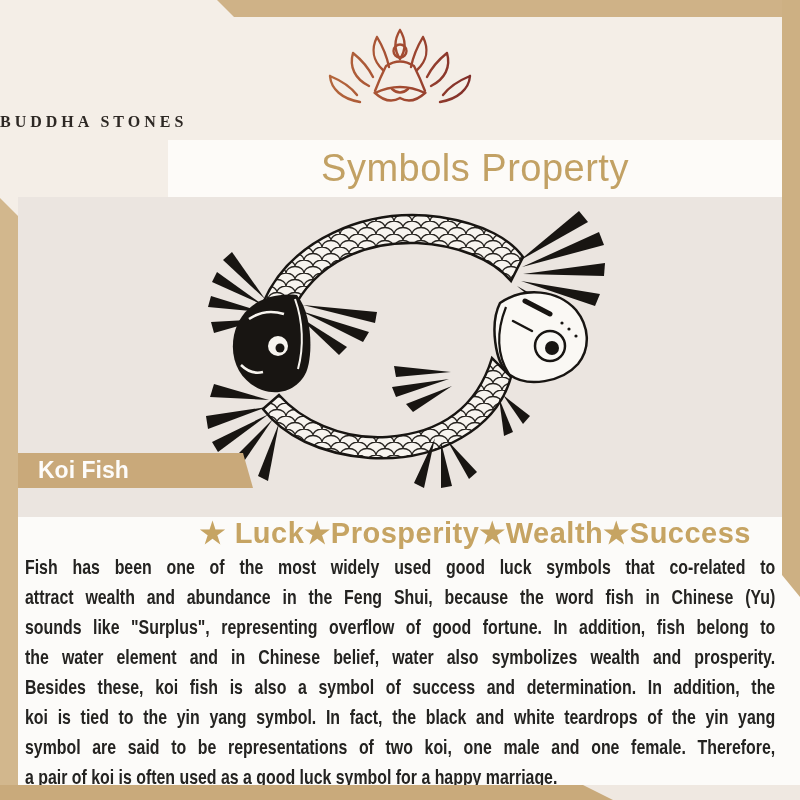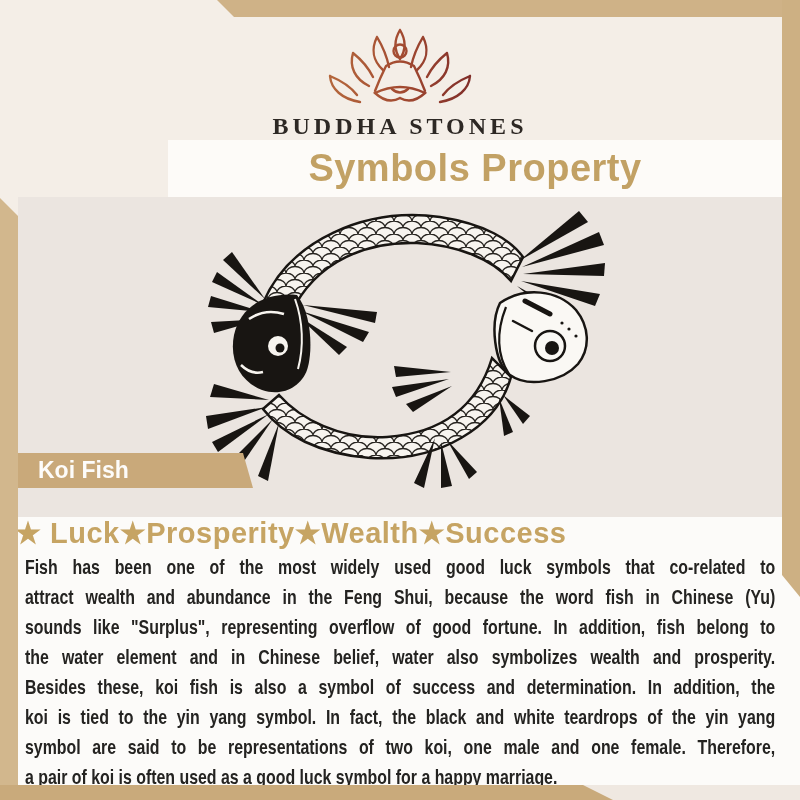--- a/index.html
+++ b/index.html
@@ -12,34 +12,34 @@
 
   
   .banner-white  { left:168px; top:140px; width:614px; height:57px; background:#fdfbf8;
                    display:flex; align-items:center; justify-content:center; z-index:1; }
   .fish-section  { left:18px; top:197px; width:764px; height:320px; background:#ebe5e0; z-index:1; }
   .text-section  { left:0px;  top:517px; width:800px; height:268px; background:#fcfbf9; z-index:1; }
   .bottom-strip-light { left:0; top:785px; width:800px; height:15px; background:#efe8e1; z-index:2; }
 
   
   .logo-svg   { left:320px; top:26px; width:160px; height:92px; z-index:2; }
-  .brand-name { left:0; top:113px; width:800px; text-align:center; z-index:2;
-                font-family:"Liberation Serif", serif; font-size:24px; letter-spacing:4px;
+  .brand-name { left:0; top:113px; width:800px; text-align:left; z-index:2;
+                font-family:"Liberation Serif", serif; font-size:16px; letter-spacing:4px;
                 color:#2d2824; font-weight:600; }
 
-  .page-title { font-size:38px; font-weight:700; color:#c2a164; letter-spacing:0.5px; }
+  .page-title { font-size:38px; font-weight:400; color:#c2a164; letter-spacing:0.5px; }
 
   
   .koi-ribbon { left:18px; top:453px; width:235px; height:35px; background:#c9a97a; z-index:4;
                 clip-path:polygon(0 0, 225px 0, 235px 100%, 0 100%); }
   .koi-ribbon span { display:block; padding-left:20px; line-height:34px;
                      font-size:23px; font-weight:700; color:#fdfcfa; }
 
   
-  .benefits { left:15px; top:516px; width:736px; text-align:left; z-index:3;
+  .benefits { left:15px; top:516px; width:736px; text-align:right; z-index:3;
               font-size:29px; font-weight:700; color:#c6a463; letter-spacing:0.5px; }
 
   
   .body-text { left:25px; top:552px; width:968px; z-index:3;
                transform:scaleX(0.775); transform-origin:0 0;
                font-size:20.5px; font-weight:700; color:#242321; }
   .body-line { line-height:30px; text-align:justify; text-align-last:justify; }
   .body-line.last { text-align-last:left; }
 
   .koi-svg { left:205px; top:195px; width:400px; height:295px; z-index:2; }

